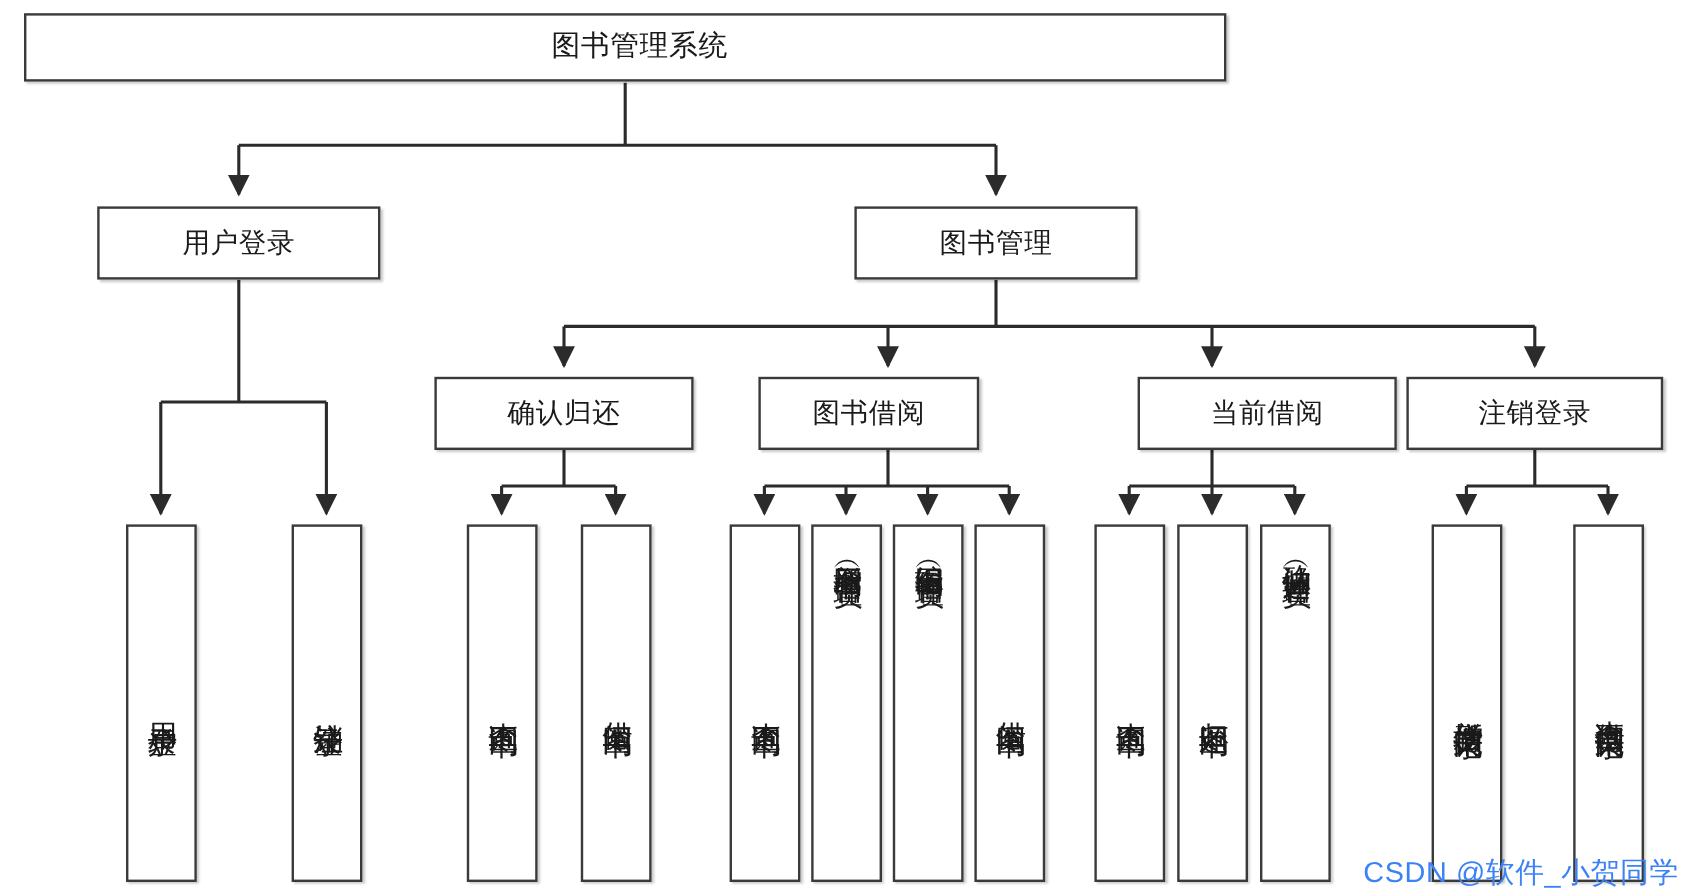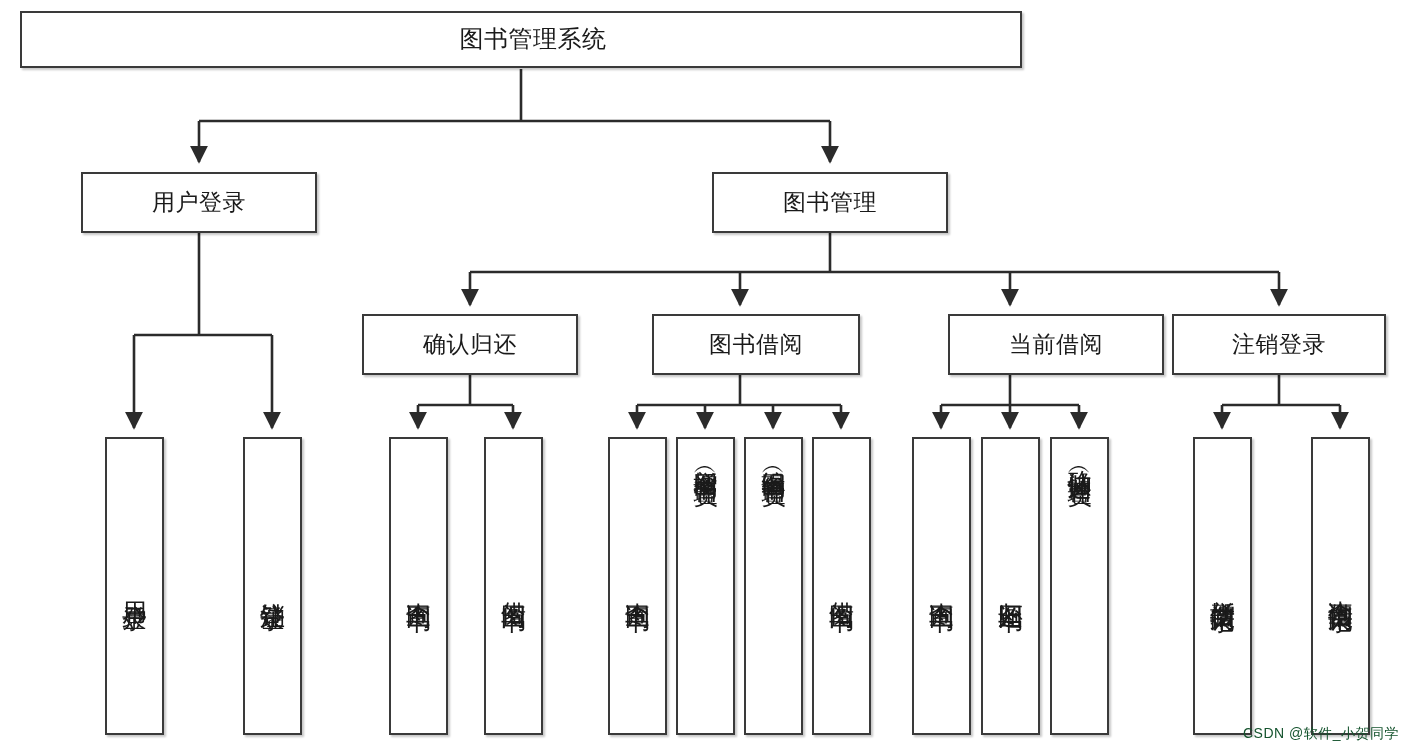--- a/index.html
+++ b/index.html
@@ -57,22 +57,22 @@
     font-size:24px;
   }
   .node.vert.centered{
     align-items:center;
     padding-top:0;
   }
   #watermark{
     position:absolute;
     right:6px;
     bottom:4px;
-    font-size:14px;
-    color:#14532d;
+    font-size:24px;
+    color:#3b82f6;
     letter-spacing:0.5px;
     white-space:nowrap;
     user-select:none;
   }
 </style>
 </head>
 <body>
 
 <div id="diagram">
 
@@ -133,21 +133,21 @@
   <div class="node horiz" style="left:81px;top:172px;width:236px;height:61px;">
     <span class="lbl">用户登录</span>
   </div>
   <div class="node horiz" style="left:712px;top:172px;width:236px;height:61px;">
     <span class="lbl">图书管理</span>
   </div>
 
   <div class="node horiz" style="left:362px;top:314px;width:216px;height:61px;">
     <span class="lbl">确认归还</span>
   </div>
-  <div class="node horiz" style="left:652px;top:314px;width:208px;height:61px;font-family:Liberation Serif, serif;">
+  <div class="node horiz" style="left:632px;top:314px;width:184px;height:61px;font-family:Liberation Serif, serif;">
     <span class="lbl">图书借阅</span>
   </div>
   <div class="node horiz" style="left:902px;top:314px;width:216px;height:61px;margin-left:46px;">
     <span class="lbl">当前借阅</span>
   </div>
   <div class="node horiz" style="left:1172px;top:314px;width:214px;height:61px;">
     <span class="lbl">注销登录</span>
   </div>
 
   <div class="node vert centered" style="left:105px;top:437px;width:59px;height:298px;">

